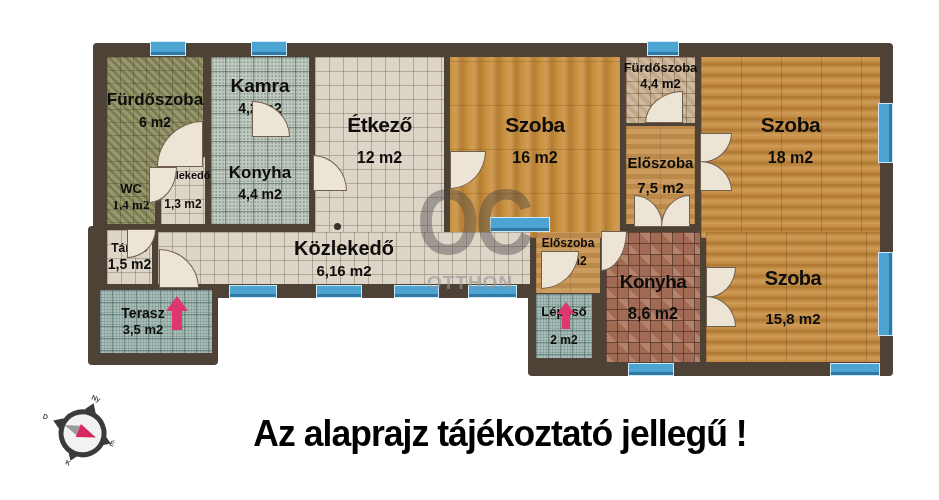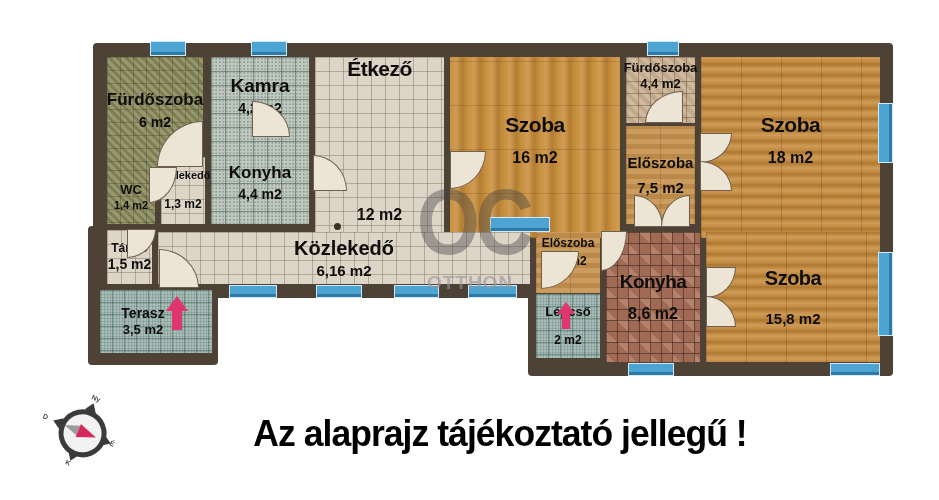--- a/index.html
+++ b/index.html
@@ -109,21 +109,21 @@
   <div class="wall" style="left:528px;top:226px;width:365px;height:150px;"></div>
 
   <div class="room t-olive md" style="left:107px;top:57px;width:96px;height:106px;padding-bottom:18px;">
     <span class="rn">Fürdőszoba</span>
     <span class="ra">6 m2</span>
   </div>
   <div class="room t-sage md" style="left:211px;top:57px;width:98px;height:77px;padding-bottom:10px;">
     <span class="rn" style="font-size:19px;">Kamra</span>
     <span class="ra">4,2 m2</span>
   </div>
-  <div class="room t-light lg" style="left:315px;top:57px;width:129px;height:167px;padding-bottom:14px;justify-content:space-between;">
+  <div class="room t-light lg" style="left:315px;top:57px;width:129px;height:167px;padding-bottom:14px;">
     <span class="rn">Étkező</span>
     <span class="ra">12 m2</span>
   </div>
   <div class="room t-wood-v lg" style="left:450px;top:57px;width:170px;height:167px;padding-bottom:14px;">
     <span class="rn">Szoba</span>
     <span class="ra">16 m2</span>
   </div>
   <div class="room t-tan sm" style="left:626px;top:57px;width:69px;height:62px;justify-content:flex-start;padding-top:4px;">
     <span class="rn">Fürdőszoba</span>
     <span class="ra" style="font-size:13px;">4,4 m2</span>
@@ -131,21 +131,21 @@
   <div class="room t-wood-light md" style="left:626px;top:126px;width:69px;height:98px;">
     <span class="rn" style="font-size:15px;">Előszoba</span>
     <span class="ra" style="font-size:15px;margin-top:8px;">7,5 m2</span>
   </div>
   <div class="room t-wood-h lg" style="left:701px;top:57px;width:179px;height:167px;padding-bottom:14px;">
     <span class="rn">Szoba</span>
     <span class="ra">18 m2</span>
   </div>
   <div class="room t-olive sm" style="left:107px;top:170px;width:48px;height:54px;">
     <span class="rn">WC</span>
-    <span class="ra" style="font-size:11px;">1,4 m2</span>
+    <span class="ra" style="font-size:13px;font-family:Liberation Serif, serif;">1,4 m2</span>
   </div>
   <div class="room t-light xs" style="left:161px;top:157px;width:44px;height:67px;">
     <span class="rn">Közlekedő</span>
     <span class="ra" style="font-size:12px;margin-top:16px;">1,3 m2</span>
   </div>
   <div class="room t-sage md" style="left:211px;top:141px;width:98px;height:83px;">
     <span class="rn">Konyha</span>
     <span class="ra">4,4 m2</span>
   </div>
   <div class="room t-light sm" style="left:107px;top:230px;width:45px;height:54px;">
@@ -157,21 +157,21 @@
     <span class="ra">6,16 m2</span>
   </div>
   <div class="room t-teal sm" style="left:100px;top:290px;width:112px;height:63px;padding-right:26px;box-sizing:border-box;">
     <span class="rn" style="font-size:14px;border-radius:6px;">Terasz</span>
     <span class="ra" style="font-size:13px;">3,5 m2</span>
   </div>
   <div class="room t-wood-light sm" style="left:536px;top:232px;width:64px;height:56px;justify-content:flex-start;padding-top:5px;">
     <span class="rn" style="font-size:12px;">Előszoba</span>
     <span class="ra" style="font-size:12px;margin-top:4px;">2,6 m2</span>
   </div>
-  <div class="room t-teal sm" style="left:536px;top:294px;width:64px;height:64px;">
+  <div class="room t-teal sm" style="left:536px;top:294px;width:56px;height:64px;">
     <span class="rn" style="font-size:13px;">Lépcső</span>
     <span class="ra" style="font-size:12px;margin-top:14px;">2 m2</span>
   </div>
   <div class="room t-terracotta lg" style="left:606px;top:232px;width:94px;height:130px;">
     <span class="rn" style="font-size:19px;">Konyha</span>
     <span class="ra">8,6 m2</span>
   </div>
   <div class="room t-wood-h lg" style="left:706px;top:232px;width:174px;height:130px;">
     <span class="rn" style="font-size:20px;">Szoba</span>
     <span class="ra" style="font-size:15px;margin-top:20px;">15,8 m2</span>

